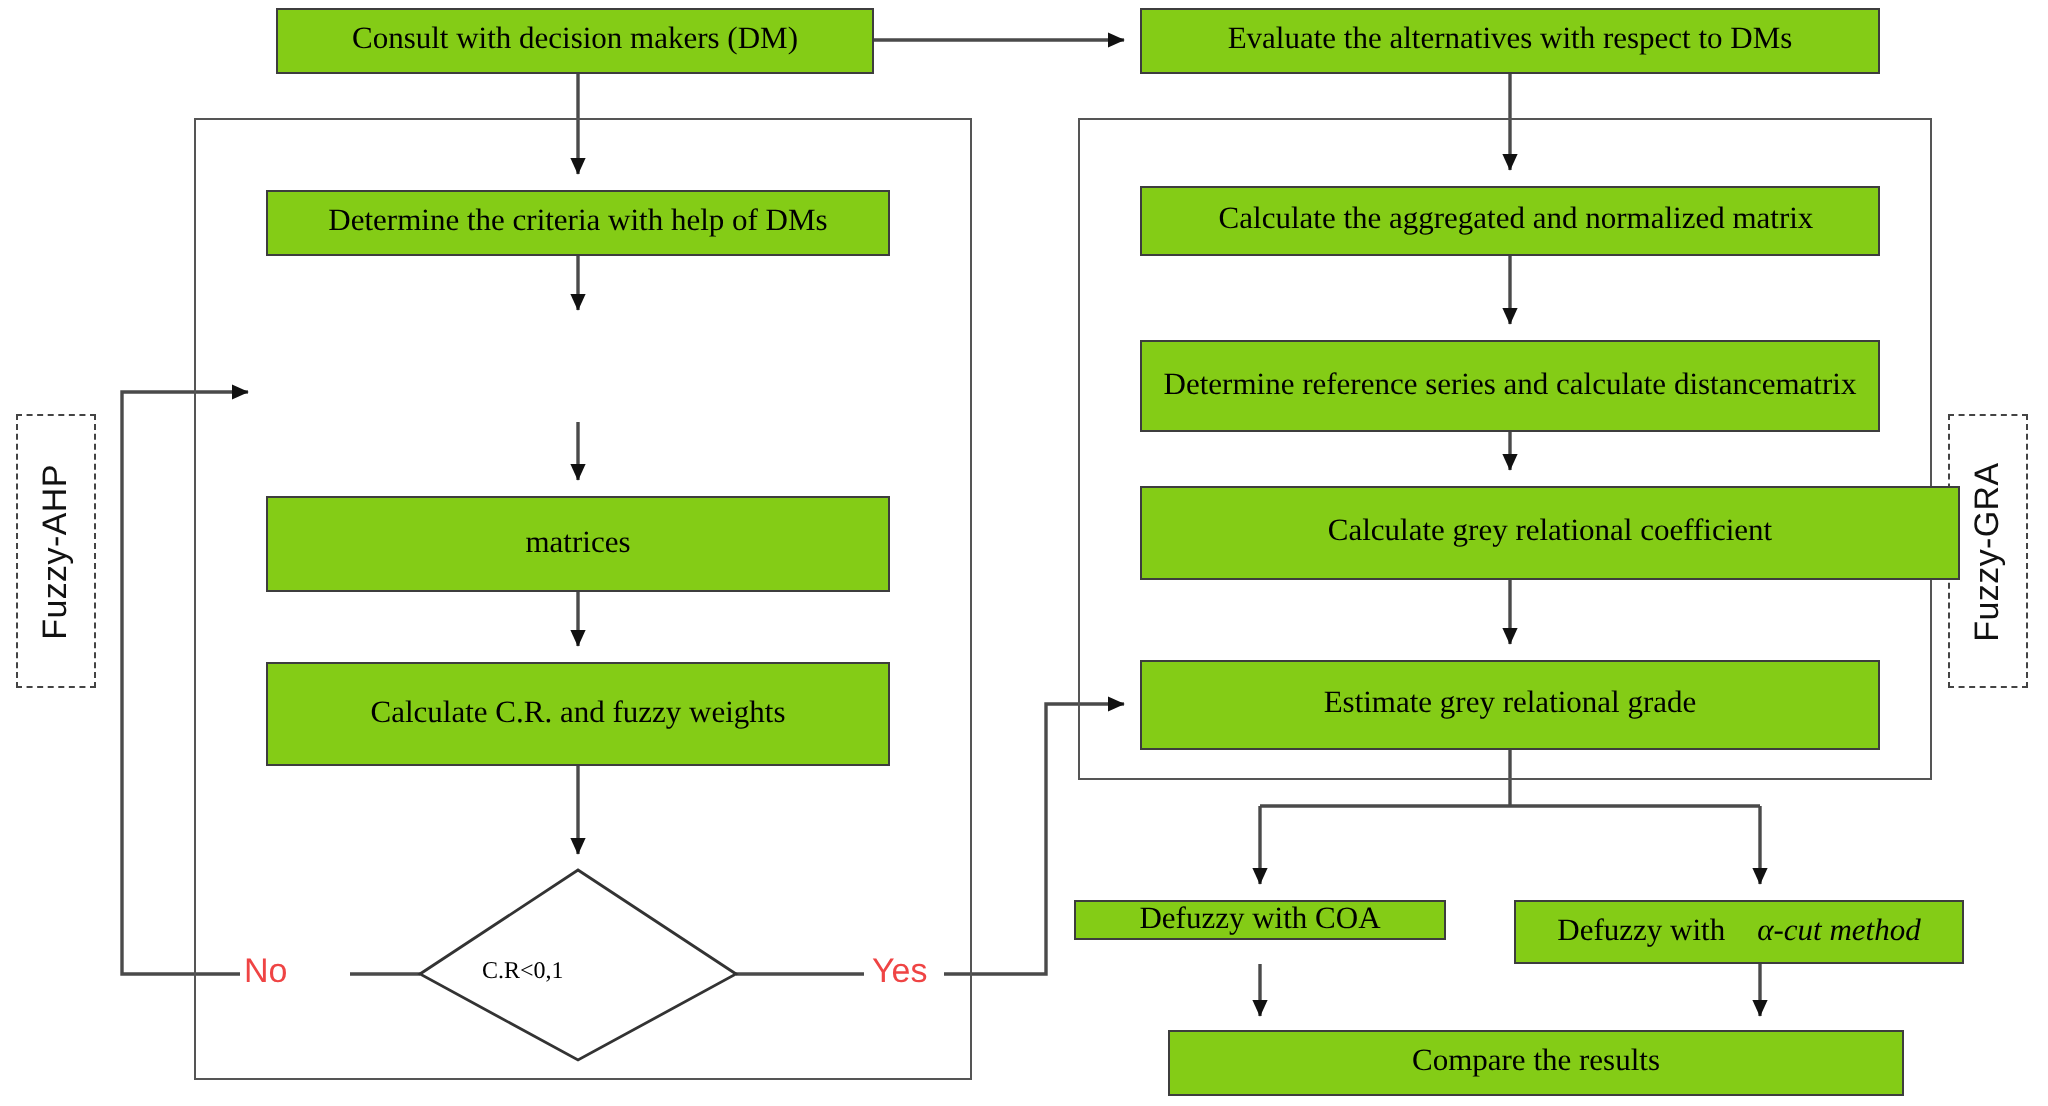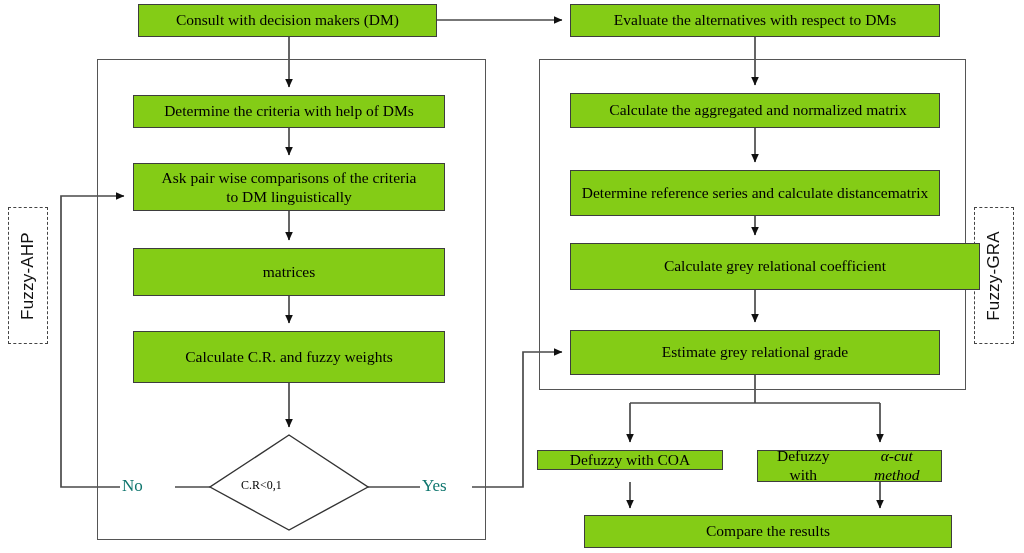--- a/index.html
+++ b/index.html
@@ -58,23 +58,23 @@
     display: block;
     transform: rotate(-90deg);
     white-space: nowrap;
     font-family: "Liberation Sans", sans-serif;
     font-size: 17px;
     letter-spacing: 0.2px;
     color: #111111;
   }
   .edge-label {
     position: absolute;
-    font-family: Liberation Serif, serif;
+    font-family: Liberation Sans, sans-serif;
     font-size: 17px;
-    color: #0f766e;
+    color: #ef4444;
     background: #ffffff;
     padding: 0 2px;
     white-space: nowrap;
   }
   .diamond-text {
     position: absolute;
     font-family: "Liberation Serif", serif;
     font-size: 12px;
     color: #000000;
     white-space: nowrap;
@@ -144,41 +144,37 @@
   </div>
 
   <div class="pbox" style="left:570px; top:4px; width:370px; height:33px;">
     <span>Evaluate the alternatives with respect to DMs</span>
   </div>
 
   <div class="pbox" style="left:133px; top:95px; width:312px; height:33px;">
     <span>Determine the criteria with help of DMs</span>
   </div>
 
-  <div class="pbox two-line" style="left:133px; top:163px; width:312px; height:48px; flex-direction:column;">
-    <span>Ask pair wise comparisons of the criteria</span>
-    <span>to DM linguistically</span>
-  </div>
 
   <div class="pbox two-line" style="left:133px; top:248px; width:312px; height:48px; flex-direction:column;">
     <span>matrices</span>
   </div>
 
   <div class="pbox" style="left:133px; top:331px; width:312px; height:52px;">
     <span>Calculate C.R. and fuzzy weights</span>
   </div>
 
   <div class="diamond-text" style="left:241px; top:478px;">
     <span>C.R&lt;0,1</span>
   </div>
 
   <div class="edge-label" style="left:120px; top:476px;">
     <span>No</span>
   </div>
-  <div class="edge-label" style="left:420px; top:476px;text-align:right;">
+  <div class="edge-label" style="left:434px; top:476px;text-align:right;">
     <span>Yes</span>
   </div>
 
   <div class="pbox" style="left:570px; top:93px; width:370px; height:35px;padding-left:12px;">
     <span>Calculate the aggregated and normalized matrix</span>
   </div>
 
   <div class="pbox two-line" style="left:570px; top:170px; width:370px; height:46px; flex-direction:row;">
     <span>Determine reference series and calculate distance</span>
     <span>matrix</span>
@@ -189,21 +185,21 @@
   </div>
 
   <div class="pbox" style="left:570px; top:330px; width:370px; height:45px;">
     <span>Estimate grey relational grade</span>
   </div>
 
   <div class="pbox" style="left:537px; top:450px; width:186px; height:20px;">
     <span>Defuzzy with COA</span>
   </div>
 
-  <div class="pbox" style="left:757px; top:450px; width:185px; height:32px;gap:16px;">
+  <div class="pbox" style="left:757px; top:450px; width:225px; height:32px;gap:16px;">
     <span>Defuzzy with </span>
       <span class="ital">α-cut method</span>
   </div>
 
   <div class="pbox" style="left:584px; top:515px; width:368px; height:33px;">
     <span>Compare the results</span>
   </div>
 
 </div>
 

